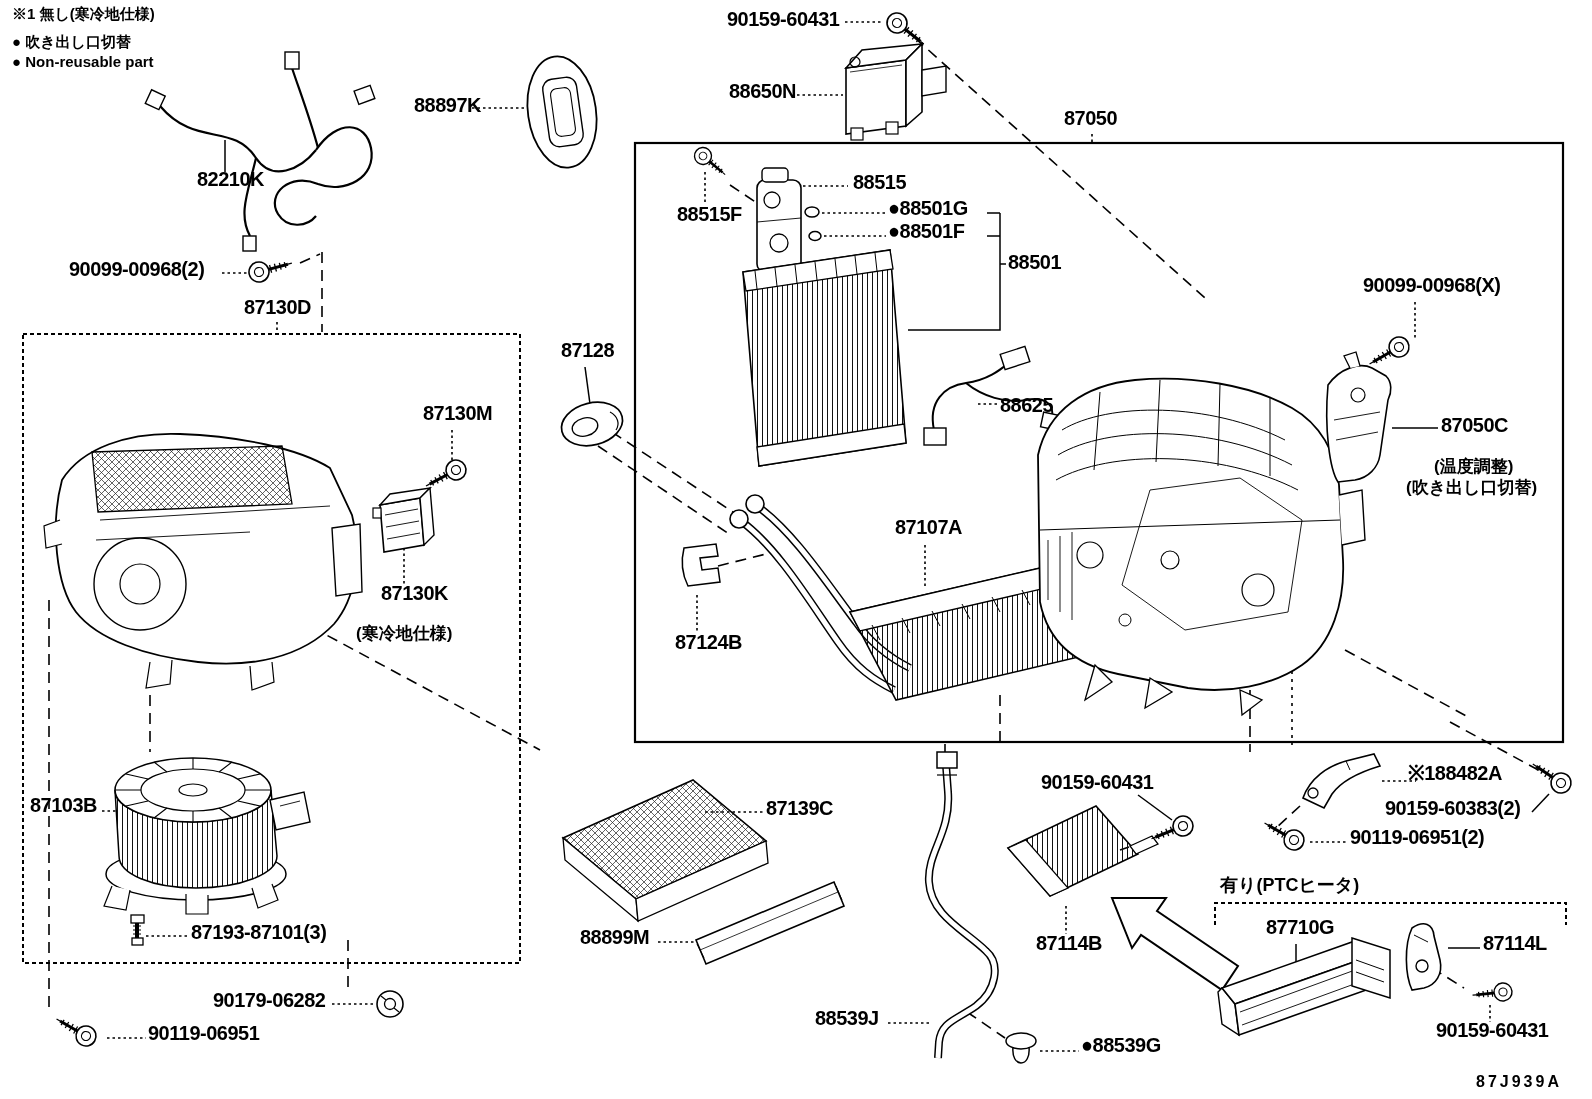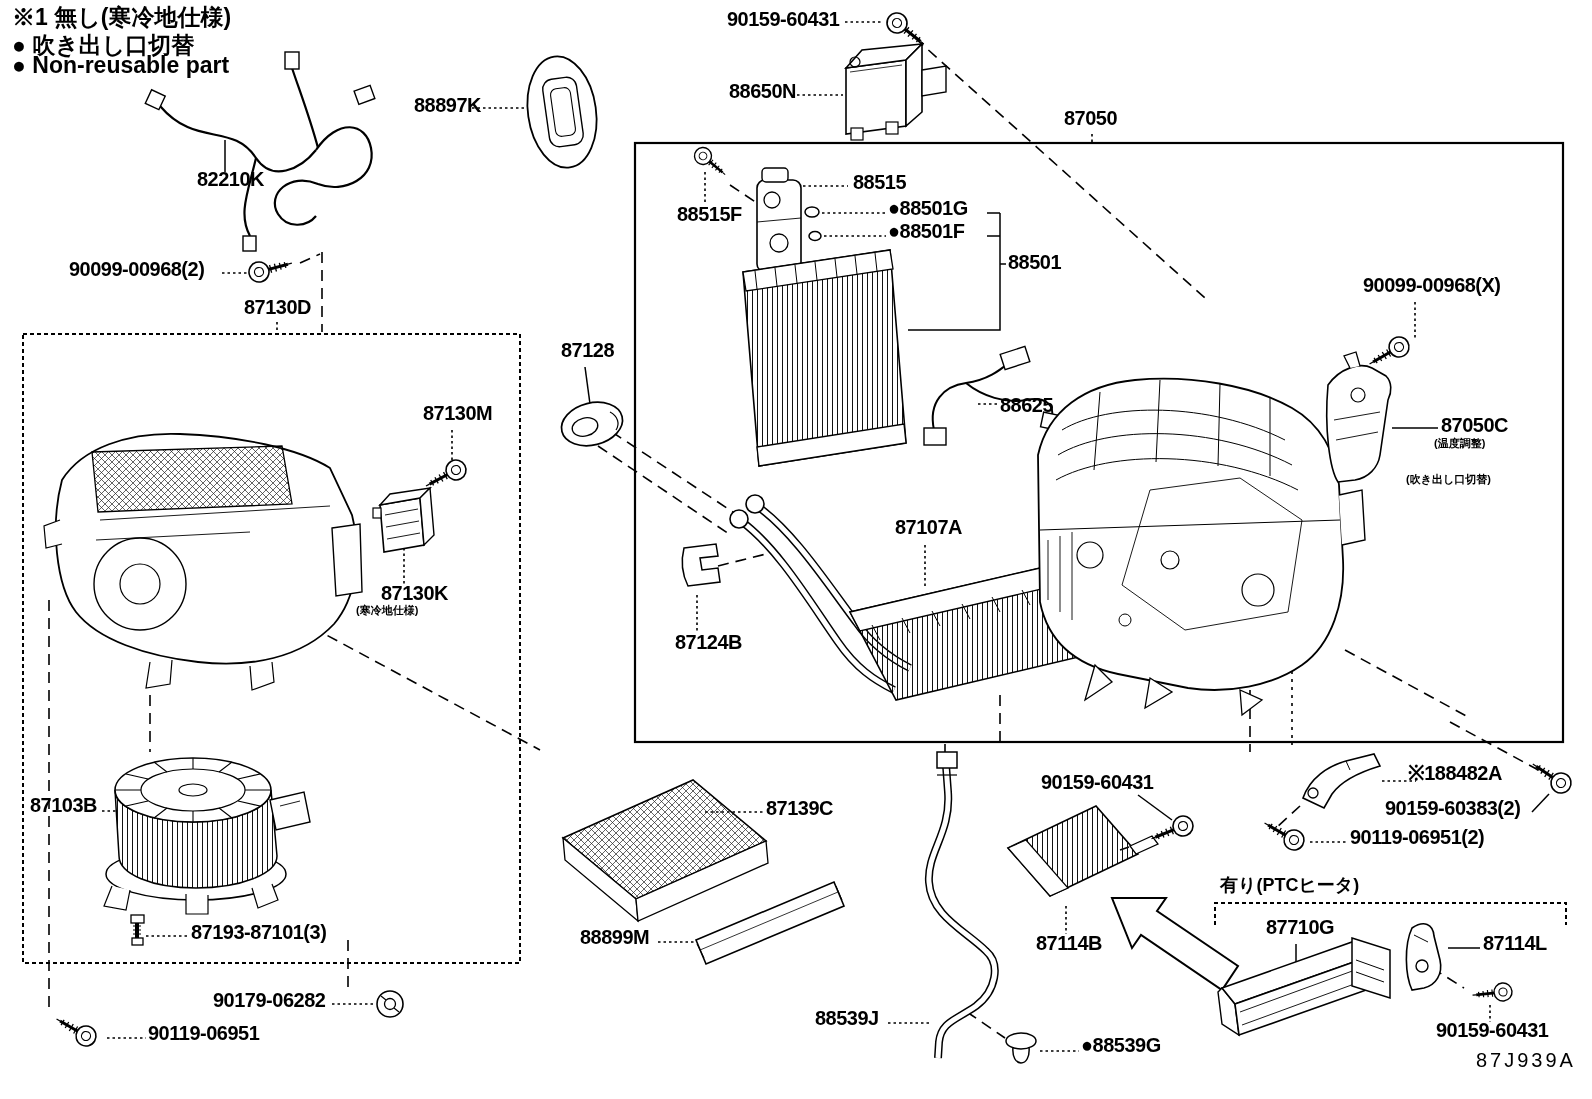--- a/index.html
+++ b/index.html
@@ -1,24 +1,24 @@
 <!DOCTYPE html>
 <html><head>
 <meta charset="utf-8">
 <style>
   html,body{margin:0;padding:0;background:#fff;}
   #stage{position:relative;width:1592px;height:1099px;background:#fff;overflow:hidden;
          font-family:"Liberation Sans",sans-serif;color:#000;}
   #art{position:absolute;left:0;top:0;}
   .lbl{position:absolute;font-weight:700;font-size:21px;line-height:1;letter-spacing:-0.5px;
        white-space:nowrap;transform:scaleX(.95);transform-origin:left top;}
-  .sub{position:absolute;font-weight:700;font-size:11px;line-height:1;white-space:nowrap;}
-  .legend{position:absolute;font-weight:700;font-size:23px;line-height:1;white-space:nowrap;}
+  .sub{position:absolute;font-weight:700;font-size:17px;line-height:1;white-space:nowrap;margin-top:20px;}
+  .legend{position:absolute;font-weight:700;font-size:15px;line-height:1;white-space:nowrap;}
   .note{position:absolute;font-weight:700;font-size:18px;line-height:1;white-space:nowrap;}
-  .code{position:absolute;font-weight:400;font-size:20px;line-height:1;letter-spacing:3px;white-space:nowrap;}
+  .code{position:absolute;font-weight:700;font-size:16px;line-height:1;letter-spacing:3px;white-space:nowrap;margin-top:24px;}
 </style>
 </head>
 <body>
 
 <div id="stage">
 
 <svg id="art" width="1592" height="1099" viewBox="0 0 1592 1099">
   <defs>
     <pattern id="hv" width="5" height="6" patternUnits="userSpaceOnUse">
       <path d="M2.5,0 V6" stroke="#111" stroke-width="1"></path>
@@ -336,21 +336,21 @@
   <div class="lbl" style="left:561px;top:339px">87128</div>
   <div class="lbl" style="left:423px;top:402px">87130M</div>
   <div class="lbl" style="left:381px;top:582px">87130K</div>
   <div class="sub" style="left:356px;top:605px">(寒冷地仕様)</div>
   <div class="lbl" style="left:1000px;top:394px">88625</div>
   <div class="lbl" style="left:895px;top:516px">87107A</div>
   <div class="lbl" style="left:675px;top:631px">87124B</div>
   <div class="lbl" style="left:1363px;top:274px">90099-00968(X)</div>
   <div class="lbl" style="left:1441px;top:414px">87050C</div>
   <div class="sub" style="left:1434px;top:438px">(温度調整)</div>
-  <div class="sub" style="left:1406px;top:474px">(吹き出し口切替)</div>
+  <div class="sub" style="left:1406px;top:459px">(吹き出し口切替)</div>
   <div class="lbl" style="left:30px;top:794px">87103B</div>
   <div class="lbl" style="left:191px;top:921px">87193-87101(3)</div>
   <div class="lbl" style="left:213px;top:989px">90179-06282</div>
   <div class="lbl" style="left:148px;top:1022px">90119-06951</div>
   <div class="lbl" style="left:766px;top:797px">87139C</div>
   <div class="lbl" style="left:580px;top:926px">88899M</div>
   <div class="lbl" style="left:815px;top:1007px">88539J</div>
   <div class="lbl" style="left:1081px;top:1034px">●88539G</div>
   <div class="lbl" style="left:1041px;top:771px">90159-60431</div>
   <div class="lbl" style="left:1036px;top:932px">87114B</div>

